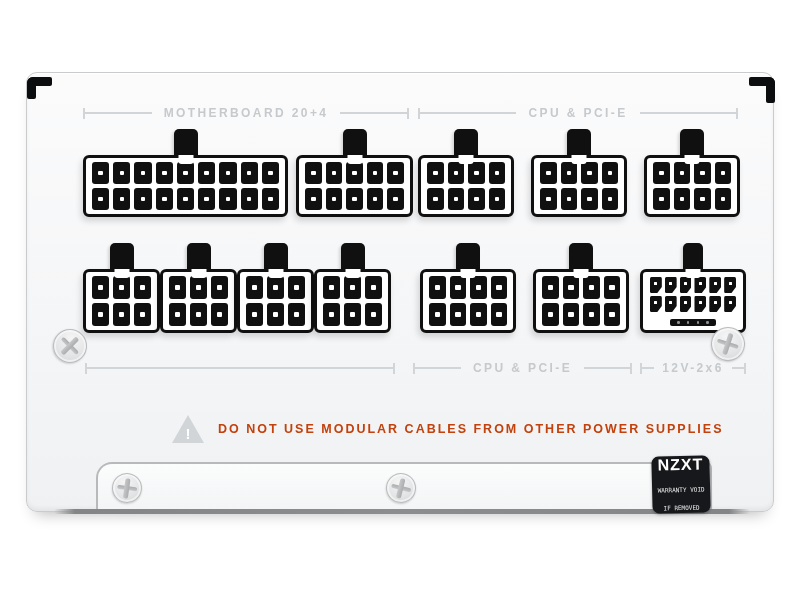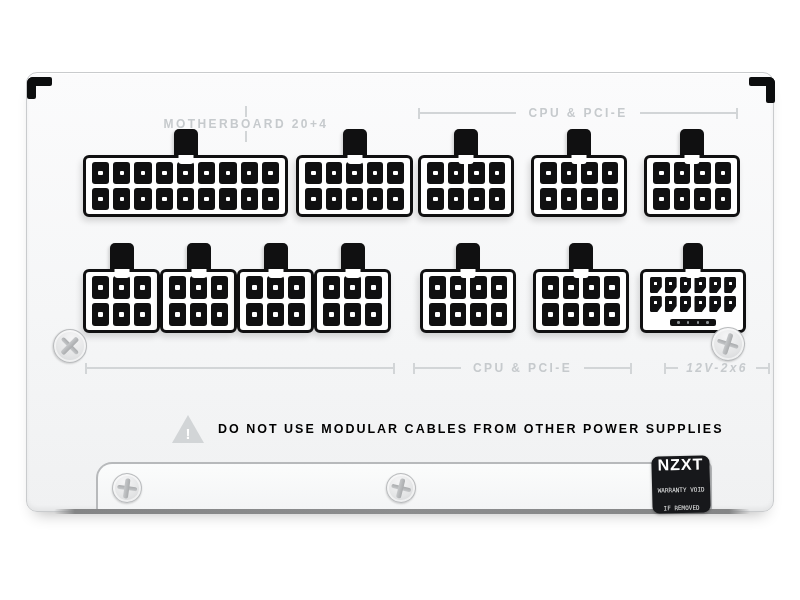--- a/index.html
+++ b/index.html
@@ -60,21 +60,21 @@
          background:linear-gradient(180deg,#aaacae,#c6c8ca);border-radius:2px;}
   .screw::after{transform:translateX(-50%) rotate(90deg);}
 
   
   #warning{position:absolute;left:172px;top:414px;height:30px;display:flex;align-items:center;
            gap:14px;z-index:4;}
   .tri{width:32px;height:28px;background:#d2d5d7;clip-path:polygon(50% 0,100% 100%,0 100%);
        position:relative;flex:0 0 auto;}
   .tri span{position:absolute;left:0;right:0;bottom:2px;text-align:center;color:#ffffff;
             font-weight:bold;font-size:15px;line-height:1;}
-  #warning .wtext{color:#000000;font-weight:bold;font-size:12.5px;letter-spacing:2px;
+  #warning .wtext{color:#c2410c;font-weight:bold;font-size:12.5px;letter-spacing:2px;
                   white-space:nowrap;}
 
   
   #flange{position:absolute;left:96px;top:462px;width:616px;height:50px;z-index:4;
           background:linear-gradient(180deg,#fbfcfc,#f3f4f5);
           border:2px solid #b7b9bb;border-bottom:none;border-radius:16px 6px 0 0;
           box-sizing:border-box;}
   #shadowbar{position:absolute;left:54px;top:509px;width:696px;height:5px;z-index:6;
              background:linear-gradient(90deg,rgba(130,131,132,0) 0%,#848586 3%,#8c8d8e 50%,#848586 97%,rgba(130,131,132,0) 100%);
              border-radius:3px;}
@@ -91,21 +91,21 @@
 
 <div id="stage">
 
   <div id="panel"></div>
 
   <div class="corner" style="left:27px;top:77px;width:25px;height:9px;border-radius:6px 2px 2px 2px;"></div>
   <div class="corner" style="left:27px;top:77px;width:9px;height:22px;border-radius:6px 2px 2px 2px;"></div>
   <div class="corner" style="left:749px;top:77px;width:26px;height:9px;border-radius:2px 6px 2px 2px;"></div>
   <div class="corner" style="left:766px;top:77px;width:9px;height:26px;border-radius:2px 6px 2px 2px;"></div>
 
-  <div class="bracket" style="left:83px;top:106px;width:326px;flex-direction:column;">
+  <div class="bracket" style="left:83px;top:106px;width:326px;">
     <span class="tick"></span>
     <span class="line"></span>
     <span class="lbl">MOTHERBOARD 20+4</span>
     <span class="line"></span>
     <span class="tick"></span>
   </div>
   <div class="bracket" style="left:418px;top:106px;width:320px;">
     <span class="tick"></span>
     <span class="line"></span>
     <span class="lbl">CPU &amp; PCI-E</span>
@@ -333,21 +333,21 @@
     <span class="line"></span>
     <span class="tick"></span>
   </div>
   <div class="bracket" style="left:413px;top:361px;width:219px;">
     <span class="tick"></span>
     <span class="line"></span>
     <span class="lbl">CPU &amp; PCI-E</span>
     <span class="line"></span>
     <span class="tick"></span>
   </div>
-  <div class="bracket" style="left:664px;top:361px;width:106px;font-style:italic;">
+  <div class="bracket" style="left:640px;top:361px;width:106px;">
     <span class="tick"></span>
     <span class="line"></span>
     <span class="lbl" style="padding:0 8px;">12V-2x6</span>
     <span class="line"></span>
     <span class="tick"></span>
   </div>
 
   <div id="warning">
     <div class="tri">
       <span>!</span>

